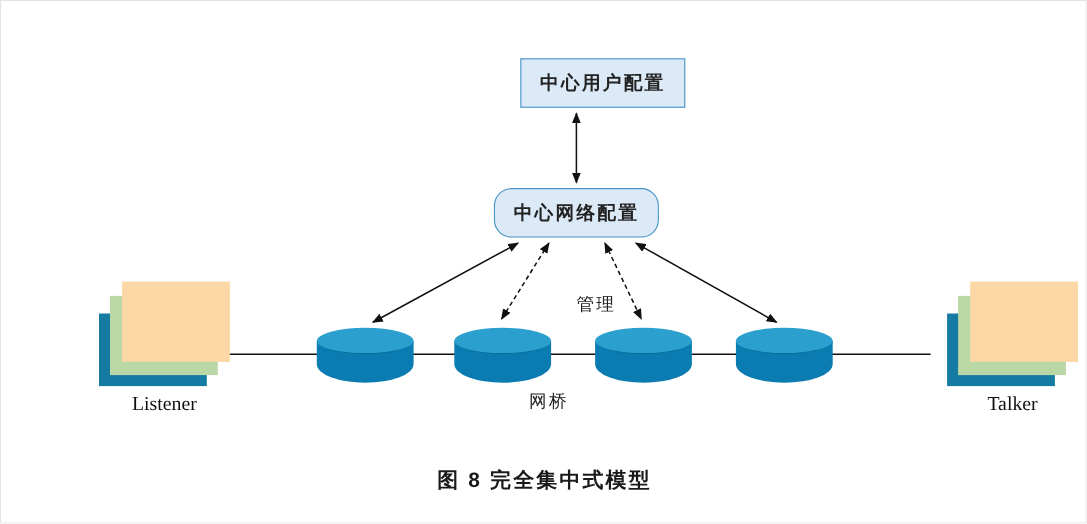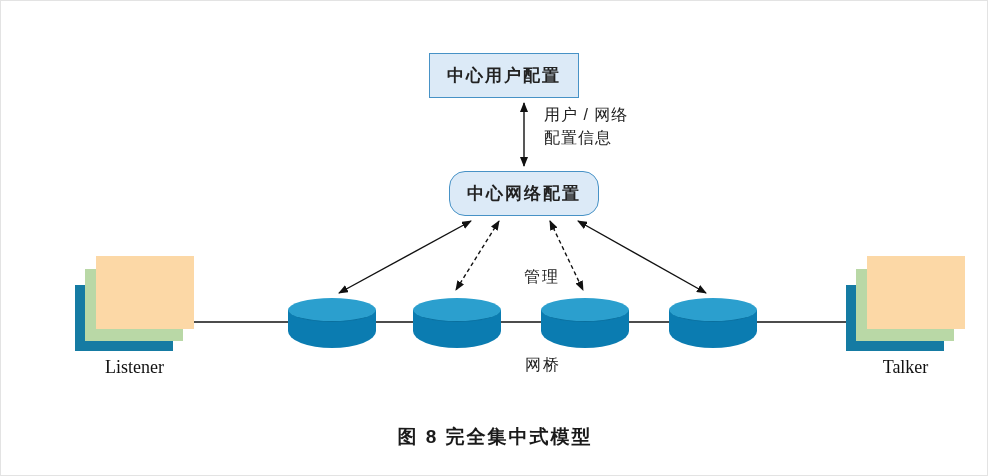--- a/index.html
+++ b/index.html
@@ -33,33 +33,33 @@
     justify-content: center;
     z-index: 2;
   }
   .node span {
     font-size: 17px;
     font-weight: bold;
     letter-spacing: 2px;
     color: #222222;
     white-space: nowrap;
   }
-  #box-user { left: 428px; top: 52px; }
+  #box-user { left: 472px; top: 52px; }
   #box-net  { left: 448px; top: 170px; border-radius: 16px; }
 
   .lbl { position: absolute; z-index: 3; color: #222222; white-space: nowrap; }
   .config-info {
     left: 543px; top: 102px;
     font-size: 16px;
     line-height: 23px;
     letter-spacing: 1px;
   }
   .config-info span { display: block; }
   .manage { left: 522px; top: 266px; font-size: 16px; letter-spacing: 2px; transform: translateX(-50%); margin-left: 19px; }
-  .bridge-lbl { left: 542px; top: 354px; font-size: 16px; letter-spacing: 2px; transform: translateX(-50%); }
+  .bridge-lbl { left: 498px; top: 354px; font-size: 16px; letter-spacing: 2px; transform: translateX(-50%); }
 
   .cylinder { position: absolute; width: 88px; height: 50px; z-index: 2; }
   .cyl-body {
     position: absolute; left: 0; top: 12px;
     width: 100%; height: 38px;
     background: #0b7cb1;
     border-radius: 0 0 50% 50% / 0 0 45% 45%;
   }
   .cyl-top {
     position: absolute; left: 0; top: 0;
@@ -67,21 +67,21 @@
     background: #2b9fce;
     border-radius: 50%;
     border-bottom: 1px solid #0a6f9e;
     box-sizing: border-box;
   }
   #cyl1 { left: 287px; top: 297px; }
   #cyl2 { left: 412px; top: 297px; }
   #cyl3 { left: 540px; top: 297px; }
   #cyl4 { left: 668px; top: 297px; }
 
-  .stack { position: absolute; width: 119px; height: 130px; z-index: 2; }
+  .stack { position: absolute; width: 119px; height: 130px; z-index: 2; margin-left: 15px; }
   #stack-left  { left: 74px;  top: 255px; }
   #stack-right { left: 845px; top: 255px; }
   .stack .rect { position: absolute; width: 98px; }
   .rect-back   { left: 0;    top: 29px; height: 66px; background: #157ba3; z-index: 1; }
   .rect-middle { left: 10px; top: 13px; height: 72px; background: #b9d8a6; z-index: 2; }
   .rect-front  { left: 21px; top: 0;    height: 73px; background: #fcd8a6; z-index: 3; }
   .stack .stack-label {
     position: absolute;
     left: 0; top: 101px;
     width: 100%;
@@ -125,24 +125,20 @@
     <line x1="470" y1="220" x2="338" y2="292" stroke="#111111" stroke-width="1.4" marker-start="url(#arrowStart)" marker-end="url(#arrowEnd)"></line>
     <line x1="498" y1="220" x2="455" y2="289" stroke="#111111" stroke-width="1.4" stroke-dasharray="4 3" marker-start="url(#arrowStart)" marker-end="url(#arrowEnd)"></line>
     <line x1="549" y1="220" x2="582" y2="289" stroke="#111111" stroke-width="1.4" stroke-dasharray="4 3" marker-start="url(#arrowStart)" marker-end="url(#arrowEnd)"></line>
     <line x1="577" y1="220" x2="705" y2="292" stroke="#111111" stroke-width="1.4" marker-start="url(#arrowStart)" marker-end="url(#arrowEnd)"></line>
   </svg>
 
   <div class="node" id="box-user">
     <span>中心用户配置</span>
   </div>
 
-  <div class="lbl config-info">
-    <span>用户 / 网络</span>
-    <span>配置信息</span>
-  </div>
 
   <div class="node" id="box-net">
     <span>中心网络配置</span>
   </div>
 
   <div class="lbl manage">管理</div>
 
   <div class="cylinder" id="cyl1">
     <div class="cyl-body"></div>
     <div class="cyl-top"></div>

